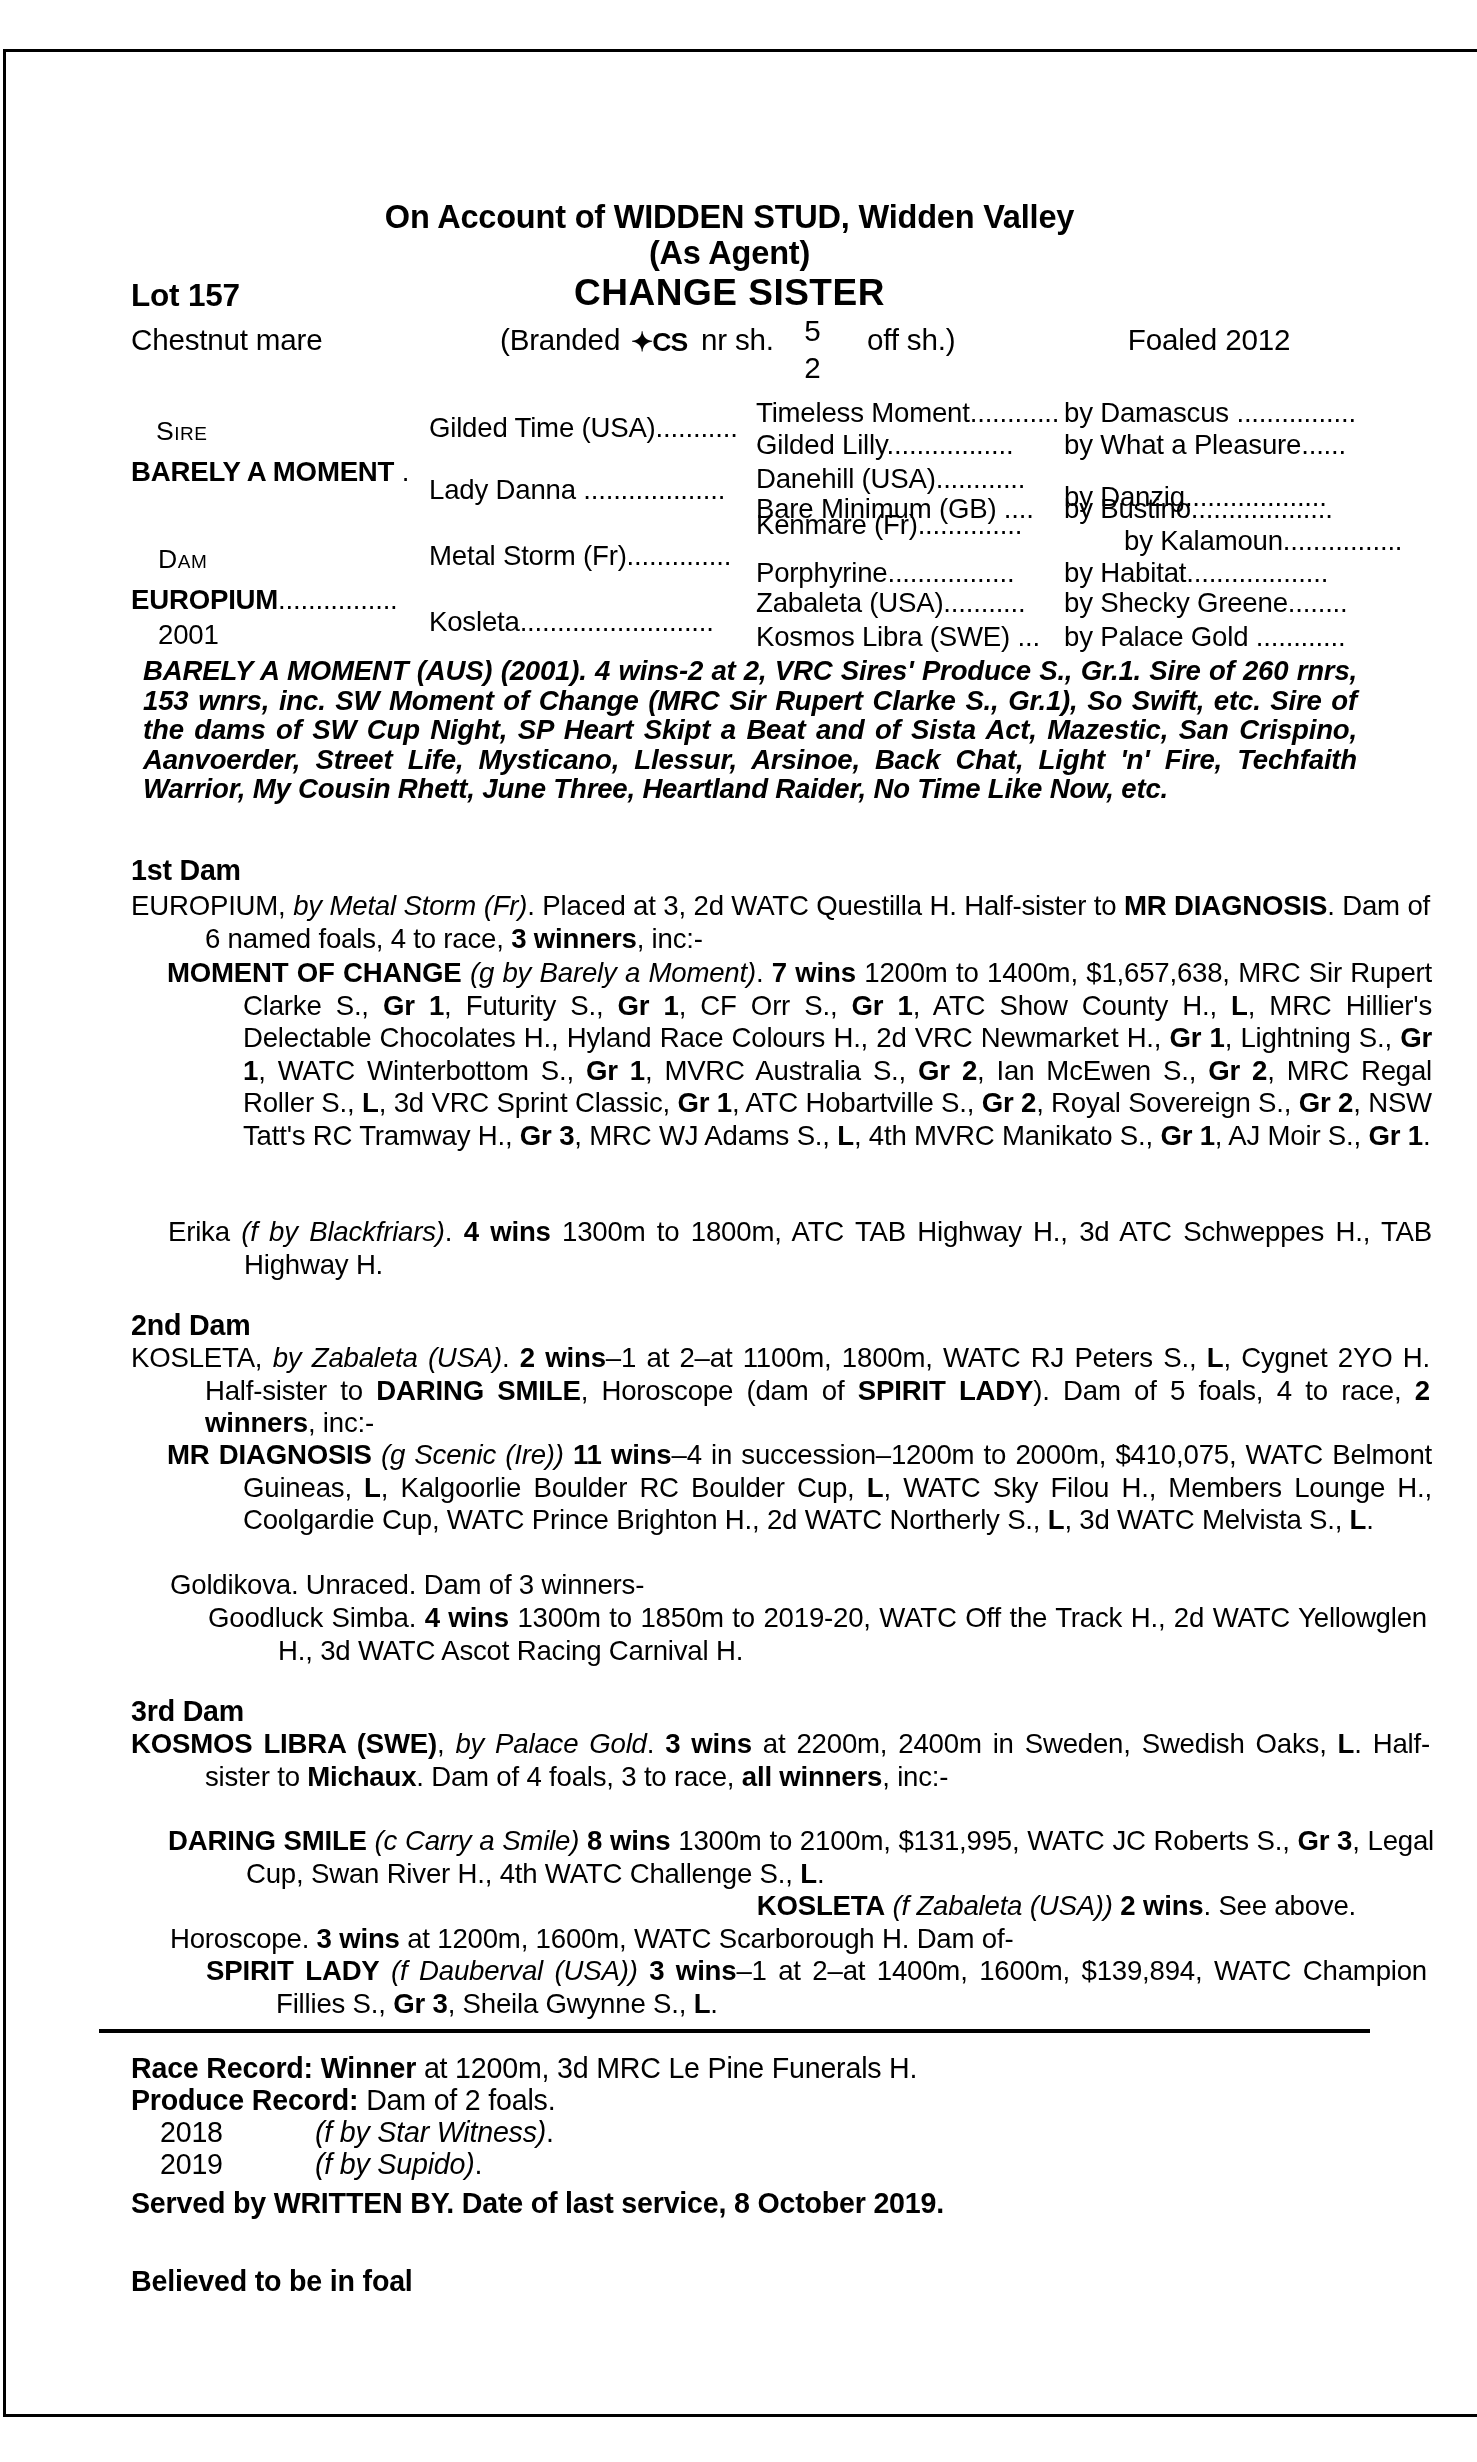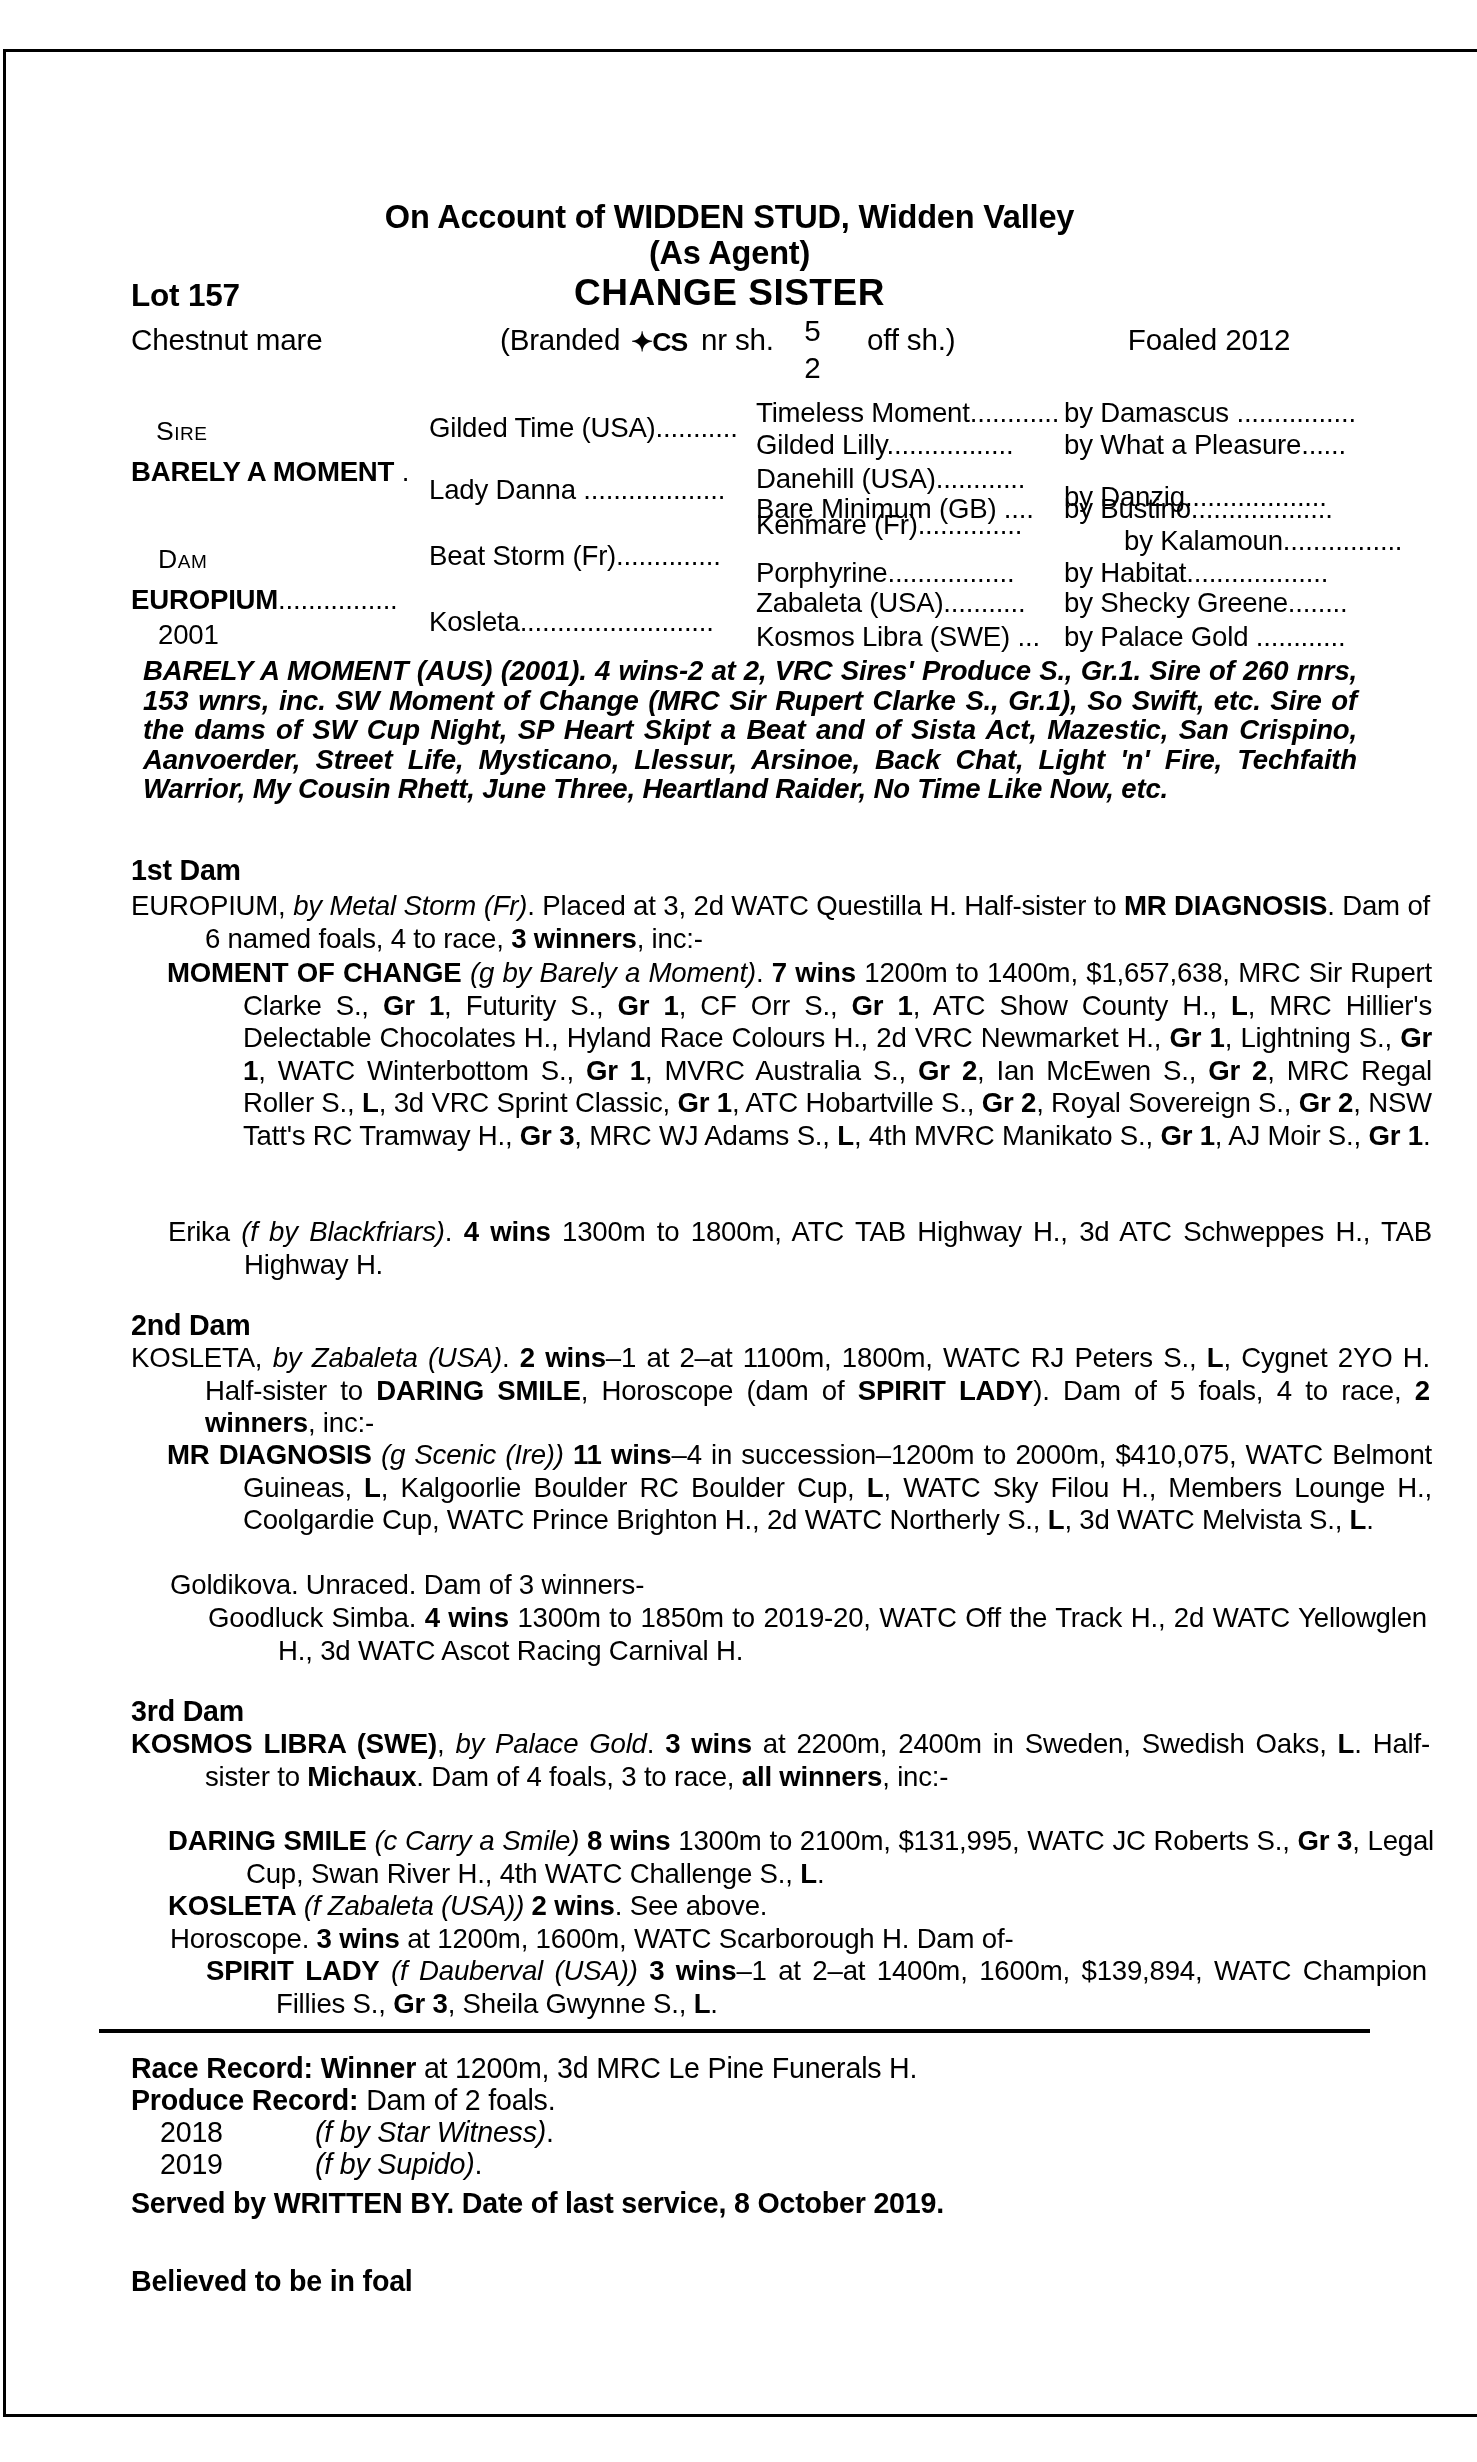--- a/index.html
+++ b/index.html
@@ -58,21 +58,21 @@
 
   <div>
     <div class="abs pedlabel" style="left:156px;top:415px;">Sire</div>
     <div class="abs ped" style="left:131px;top:456px;"><span class="b">BARELY A MOMENT</span><span> .</span></div>
     <div class="abs pedlabel" style="left:158px;top:543px;">Dam</div>
     <div class="abs ped" style="left:131px;top:584px;"><span class="b">EUROPIUM</span><span>................</span></div>
     <div class="abs ped" style="left:158px;top:619px;">2001</div>
 
     <div class="abs ped" style="left:429px;top:412px;">Gilded Time (USA)...........</div>
     <div class="abs ped" style="left:429px;top:474px;">Lady Danna ...................</div>
-    <div class="abs ped" style="left:429px;top:540px;">Beat Storm (Fr)..............</div>
+    <div class="abs ped" style="left:429px;top:540px;">Metal Storm (Fr)..............</div>
     <div class="abs ped" style="left:429px;top:606px;">Kosleta..........................</div>
 
     <div class="abs ped" style="left:756px;top:397px;">Timeless Moment............</div>
     <div class="abs ped" style="left:756px;top:429px;">Gilded Lilly.................</div>
     <div class="abs ped" style="left:756px;top:463px;">Danehill (USA)............</div>
     <div class="abs ped" style="left:756px;top:493px;">Bare Minimum (GB) ....</div>
     <div class="abs ped" style="left:756px;top:509px;">Kenmare (Fr)..............</div>
     <div class="abs ped" style="left:756px;top:557px;">Porphyrine.................</div>
     <div class="abs ped" style="left:756px;top:587px;">Zabaleta (USA)...........</div>
     <div class="abs ped" style="left:756px;top:621px;">Kosmos Libra (SWE) ...</div>
@@ -96,21 +96,21 @@
 
   <div class="abs damhead" style="left:131px;top:1309px;">2nd Dam</div>
   <div class="abs body hang75" style="left:131px;top:1342px;width:1225px;"><span>KOSLETA, </span><span class="i">by Zabaleta (USA)</span><span>. </span><span class="b">2 wins</span><span>–1 at 2–at 1100m, 1800m, WATC RJ Peters S., </span><span class="b">L</span><span>, Cygnet 2YO H. Half-sister to </span><span class="b">DARING SMILE</span><span>, Horoscope (dam of </span><span class="b">SPIRIT LADY</span><span>). Dam of 5 foals, 4 to race, </span><span class="b">2 winners</span><span>, inc:-</span></div>
   <div class="abs body hang77" style="left:167px;top:1439px;width:1189px;"><span class="b">MR DIAGNOSIS</span><span> </span><span class="i">(g Scenic (Ire))</span><span> </span><span class="b">11 wins</span><span>–4 in succession–1200m to 2000m, $410,075, WATC Belmont Guineas, </span><span class="b">L</span><span>, Kalgoorlie Boulder RC Boulder Cup, </span><span class="b">L</span><span>, WATC Sky Filou H., Members Lounge H., Coolgardie Cup, WATC Prince Brighton H., 2d WATC Northerly S., </span><span class="b">L</span><span>, 3d WATC Melvista S., </span><span class="b">L</span><span>.</span></div>
   <div class="abs body" style="left:170px;top:1569px;width:1186px;text-align:left;"><span>Goldikova. Unraced. Dam of 3 winners-</span></div>
   <div class="abs body hang71" style="left:208px;top:1602px;width:1149px;"><span>Goodluck Simba. </span><span class="b">4 wins</span><span> 1300m to 1850m to 2019-20, WATC Off the Track H., 2d WATC Yellowglen H., 3d WATC Ascot Racing Carnival H.</span></div>
 
   <div class="abs damhead" style="left:131px;top:1695px;">3rd Dam</div>
   <div class="abs body hang75" style="left:131px;top:1728px;width:1225px;"><span class="b">KOSMOS LIBRA (SWE)</span><span>, </span><span class="i">by Palace Gold</span><span>. </span><span class="b">3 wins</span><span> at 2200m, 2400m in Sweden, Swedish Oaks, </span><span class="b">L</span><span>. Half-sister to </span><span class="b">Michaux</span><span>. Dam of 4 foals, 3 to race, </span><span class="b">all winners</span><span>, inc:-</span></div>
   <div class="abs body hang79" style="left:168px;top:1825px;width:1188px;"><span class="b">DARING SMILE</span><span> </span><span class="i">(c Carry a Smile)</span><span> </span><span class="b">8 wins</span><span> 1300m to 2100m, $131,995, WATC JC Roberts S., </span><span class="b">Gr 3</span><span>, Legal Cup, Swan River H., 4th WATC Challenge S., </span><span class="b">L</span><span>.</span></div>
-  <div class="abs body" style="left:168px;top:1890px;width:1188px;text-align:left;"><span class="b">KOSLETA</span><span> </span><span class="i">(f Zabaleta (USA))</span><span> </span><span class="b">2 wins</span><span>. See above.</span></div>
+  <div class="abs body" style="left:168px;top:1890px;width:1188px;text-align:right;"><span class="b">KOSLETA</span><span> </span><span class="i">(f Zabaleta (USA))</span><span> </span><span class="b">2 wins</span><span>. See above.</span></div>
   <div class="abs body" style="left:170px;top:1923px;width:1186px;text-align:left;"><span>Horoscope. </span><span class="b">3 wins</span><span> at 1200m, 1600m, WATC Scarborough H. Dam of-</span></div>
   <div class="abs body hang71" style="left:206px;top:1955px;width:1151px;"><span class="b">SPIRIT LADY</span><span> </span><span class="i">(f Dauberval (USA))</span><span> </span><span class="b">3 wins</span><span>–1 at 2–at 1400m, 1600m, $139,894, WATC Champion Fillies S., </span><span class="b">Gr 3</span><span>, Sheila Gwynne S., </span><span class="b">L</span><span>.</span></div>
 
   <div class="abs divider" style="left:99px;top:2029px;width:1271px;"></div>
   <div class="abs record" style="left:131px;top:2052px;width:1225px;"><span class="b">Race Record: Winner</span><span> at 1200m, 3d MRC Le Pine Funerals H.</span></div>
   <div class="abs record" style="left:131px;top:2084px;width:1225px;"><span class="b">Produce Record:</span><span> Dam of 2 foals.</span></div>
 
   <div>
     <div class="abs record" style="left:160px;top:2116px;">2018</div>
     <div class="abs record" style="left:315px;top:2116px;"><span class="i">(f by Star Witness)</span><span>.</span></div>

